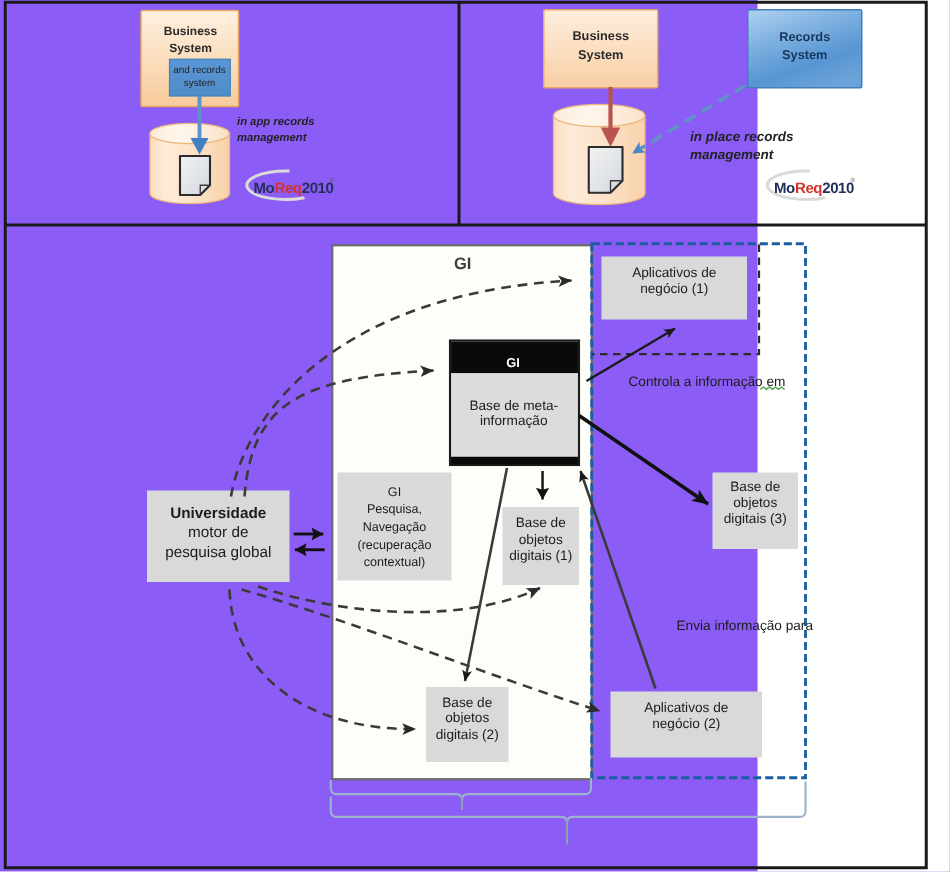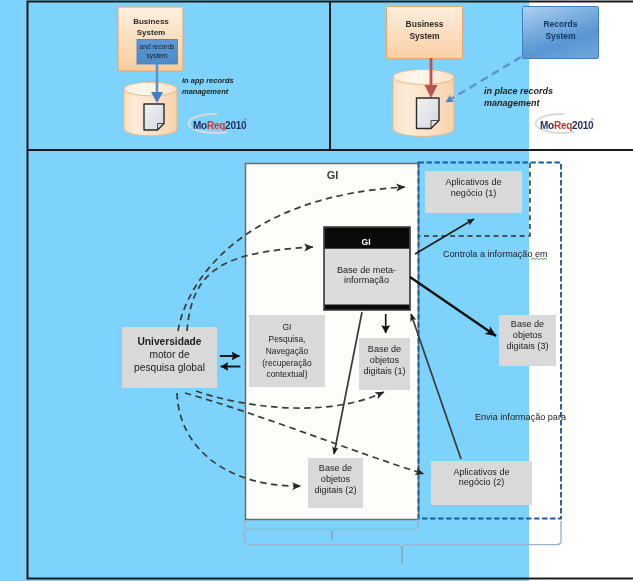--- a/index.html
+++ b/index.html
@@ -1,17 +1,17 @@
 <!DOCTYPE html>
 <html><head>
 <meta charset="utf-8">
 <style>
   html,body{margin:0;padding:0;background:#fff;}
   body{width:633px;height:581px;overflow:hidden;font-family:"Liberation Sans",sans-serif;}
-  #root{position:relative;width:505px;height:581px;background:#7dd3fc;padding-left:24px;}
+  #root{position:relative;width:505px;height:581px;background:#8b5cf6;}
   svg{display:block;}
 </style>
 </head>
 <body>
 
 <div id="root">
   <svg id="fig" width="633" height="581" viewBox="0 0 633 581">
     <defs>
       <linearGradient id="gradOrange" x1="0" y1="0" x2="0" y2="1">
         <stop offset="0%" stop-color="#fdf0e0"></stop>

